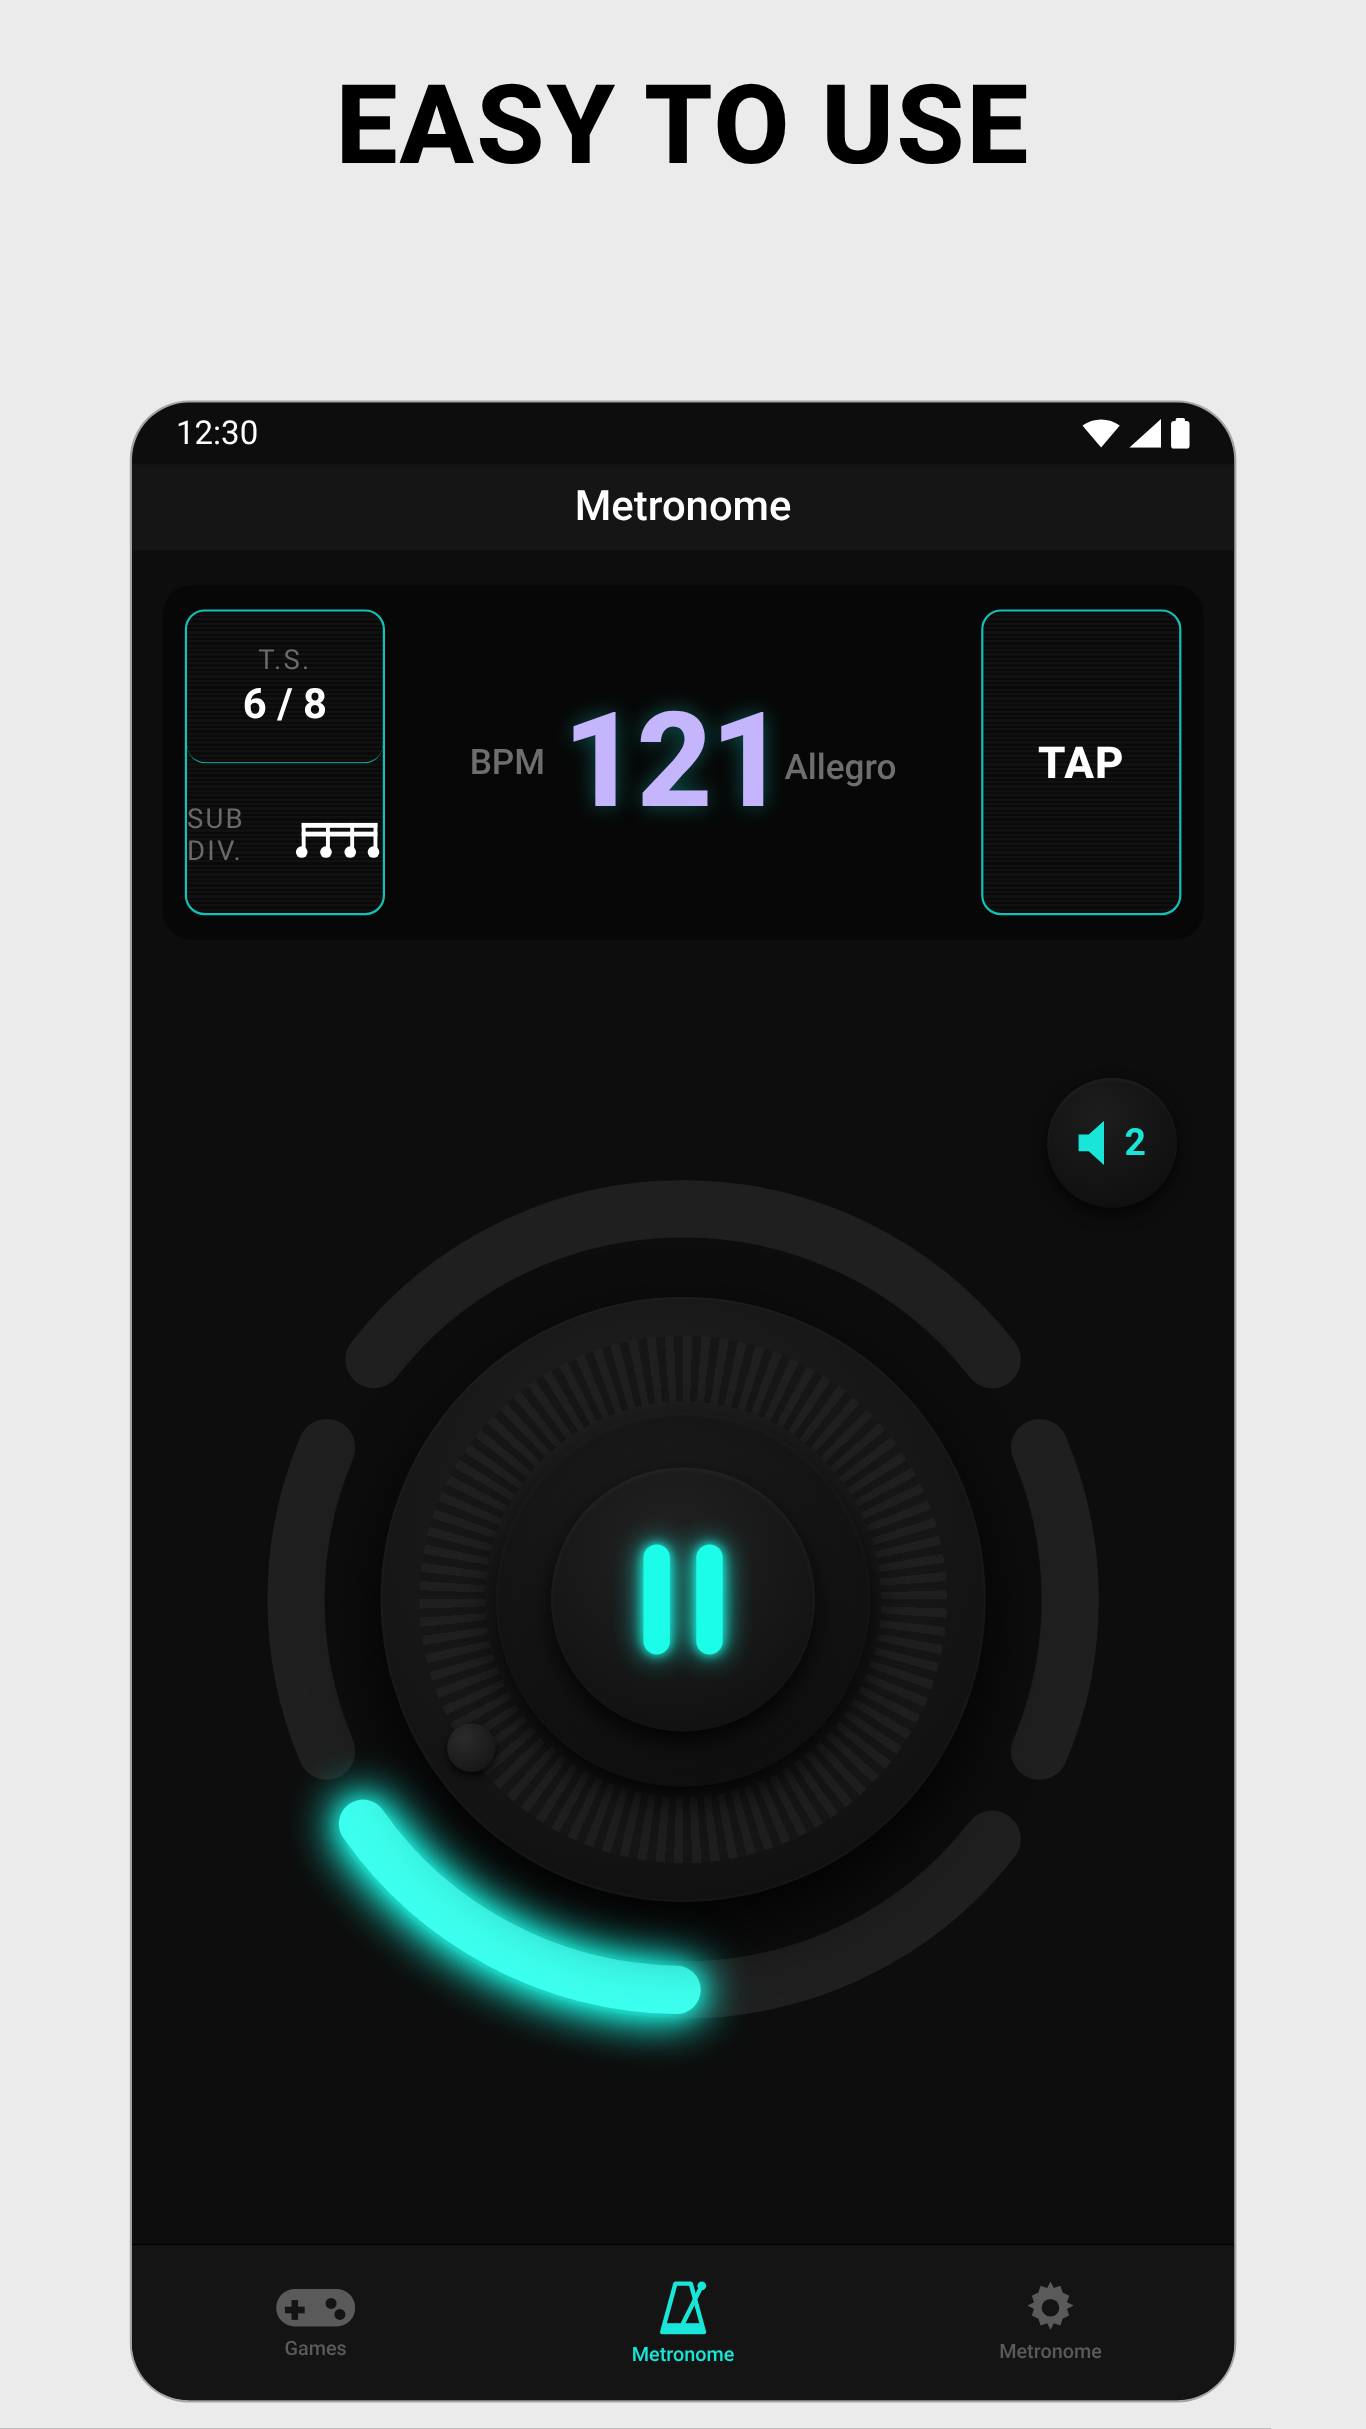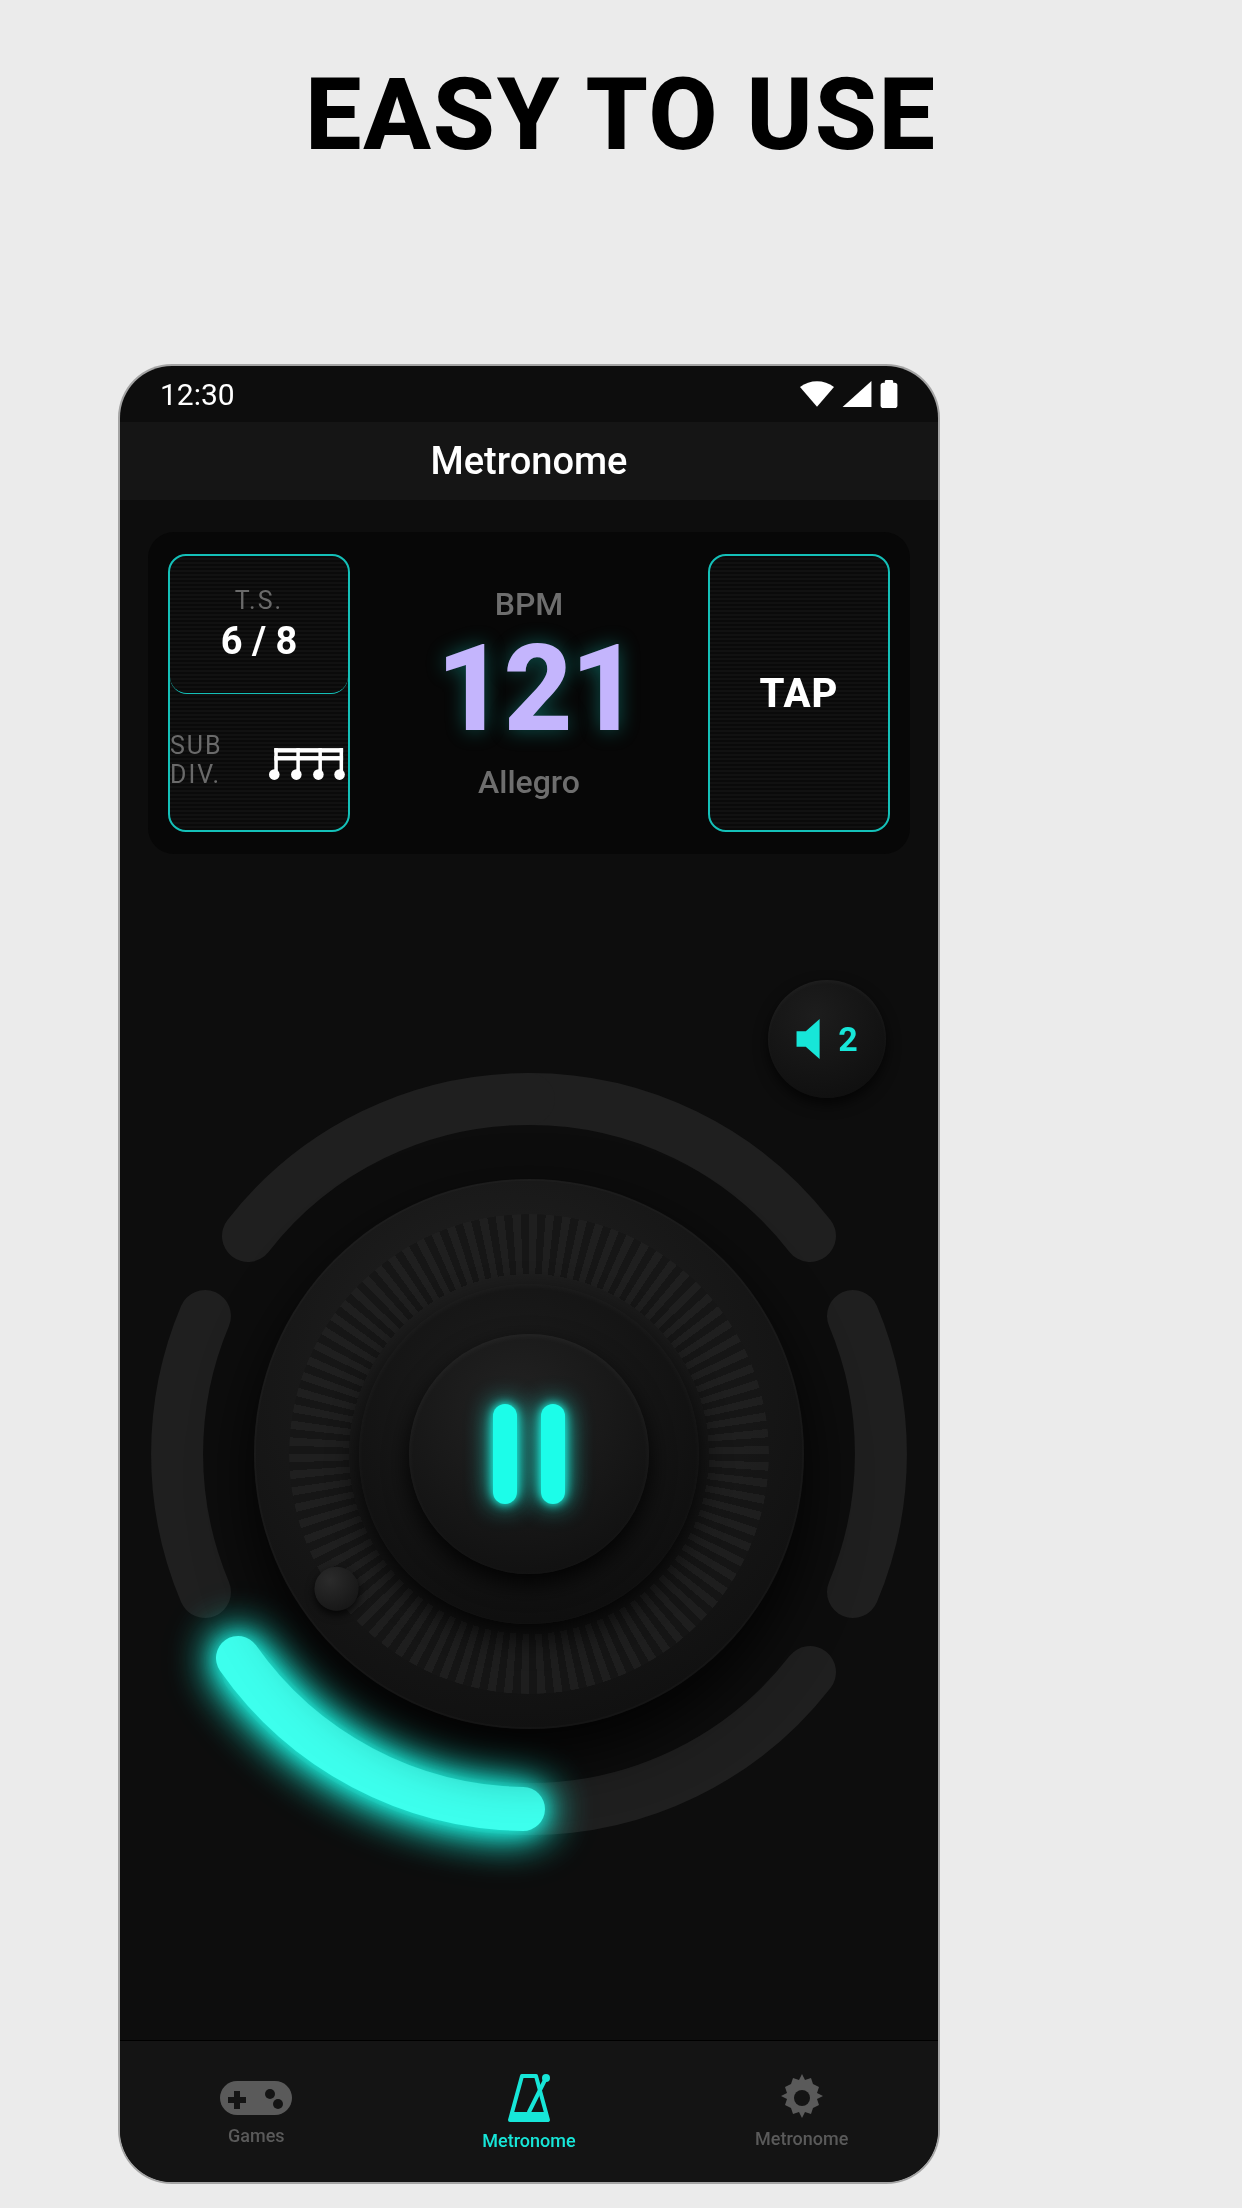--- a/index.html
+++ b/index.html
@@ -18,21 +18,21 @@
     font-weight: 800;
     color: #000;
     letter-spacing: 2px;
     padding-top: 56px;
   }
 
   .phone-frame {
     position: absolute;
     left: 120px;
     top: 366px;
-    width: 818px;
+    width: 1002px;
     height: 1816px;
     background: #0d0d0d;
     border-radius: 52px;
     overflow: hidden;
     box-shadow: 0 0 0 2px rgba(0,0,0,0.3);
     display: flex;
     flex-direction: column;
   }
 
   
@@ -116,21 +116,21 @@
   .ts-value {
     color: #fff;
     font-size: 38px;
     font-weight: 700;
   }
   .subdiv-icon { margin-top: 4px; }
 
   .center-panel {
     flex: 1;
     display: flex;
-    flex-direction: column;
+    flex-direction: row;
     align-items: center;
     justify-content: center;
   }
   .bpm-label {
     color: #6e6e6e;
     font-size: 32px;
     font-weight: 500;
   }
   .bpm-value {
     color: #c4b5fd;

